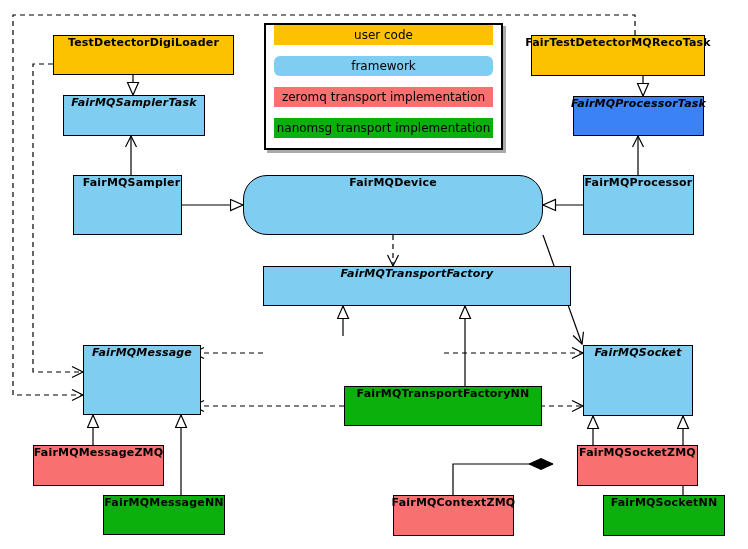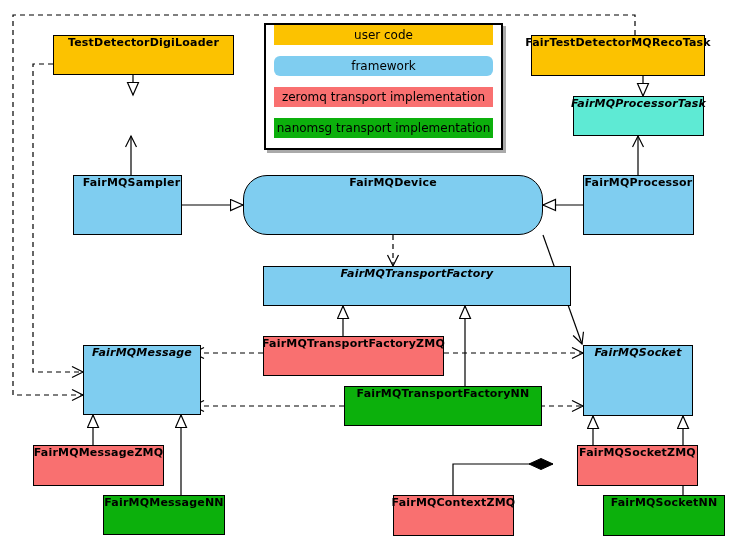--- a/index.html
+++ b/index.html
@@ -68,37 +68,37 @@
       </g>
   </svg>
 
   <div id="nodes-layer">
       <div class="node" style="left: 53px; top: 35px; width: 181px; height: 40px; background: rgb(252, 194, 0);">
         <span>TestDetectorDigiLoader</span>
       </div>
       <div class="node" style="left: 531px; top: 35px; width: 174px; height: 41px; background: rgb(252, 194, 0);">
         <span>FairTestDetectorMQRecoTask</span>
       </div>
-      <div class="node abstract" style="left: 573px; top: 96px; width: 131px; height: 40px; background: #5eead4;">
+      <div class="node abstract" style="left: 63px; top: 95px; width: 142px; height: 41px; background: rgb(127, 205, 240);">
+        <span>FairMQSamplerTask</span>
+      </div>
+      <div class="node abstract" style="left: 573px; top: 96px; width: 131px; height: 40px; background: #3b82f6;">
         <span>FairMQProcessorTask</span>
       </div>
       <div class="node" style="left: 73px; top: 175px; width: 109px; height: 60px; background: rgb(127, 205, 240); padding-left: 8px;">
         <span>FairMQSampler</span>
       </div>
       <div class="node" style="left: 243px; top: 175px; width: 300px; height: 60px; background: rgb(127, 205, 240); border-radius: 24px;">
         <span>FairMQDevice</span>
       </div>
       <div class="node" style="left: 583px; top: 175px; width: 111px; height: 60px; background: rgb(127, 205, 240);">
         <span>FairMQProcessor</span>
       </div>
       <div class="node abstract" style="left: 263px; top: 266px; width: 308px; height: 40px; background: rgb(127, 205, 240);">
         <span>FairMQTransportFactory</span>
-      </div>
-      <div class="node" style="left: 263px; top: 336px; width: 181px; height: 40px; background: rgb(249, 112, 112);">
-        <span>FairMQTransportFactoryZMQ</span>
       </div>
       <div class="node" style="left: 344px; top: 386px; width: 198px; height: 40px; background: rgb(12, 176, 12);">
         <span>FairMQTransportFactoryNN</span>
       </div>
       <div class="node abstract" style="left: 83px; top: 345px; width: 118px; height: 70px; background: rgb(127, 205, 240);">
         <span>FairMQMessage</span>
       </div>
       <div class="node abstract" style="left: 583px; top: 345px; width: 110px; height: 71px; background: rgb(127, 205, 240);">
         <span>FairMQSocket</span>
       </div>

